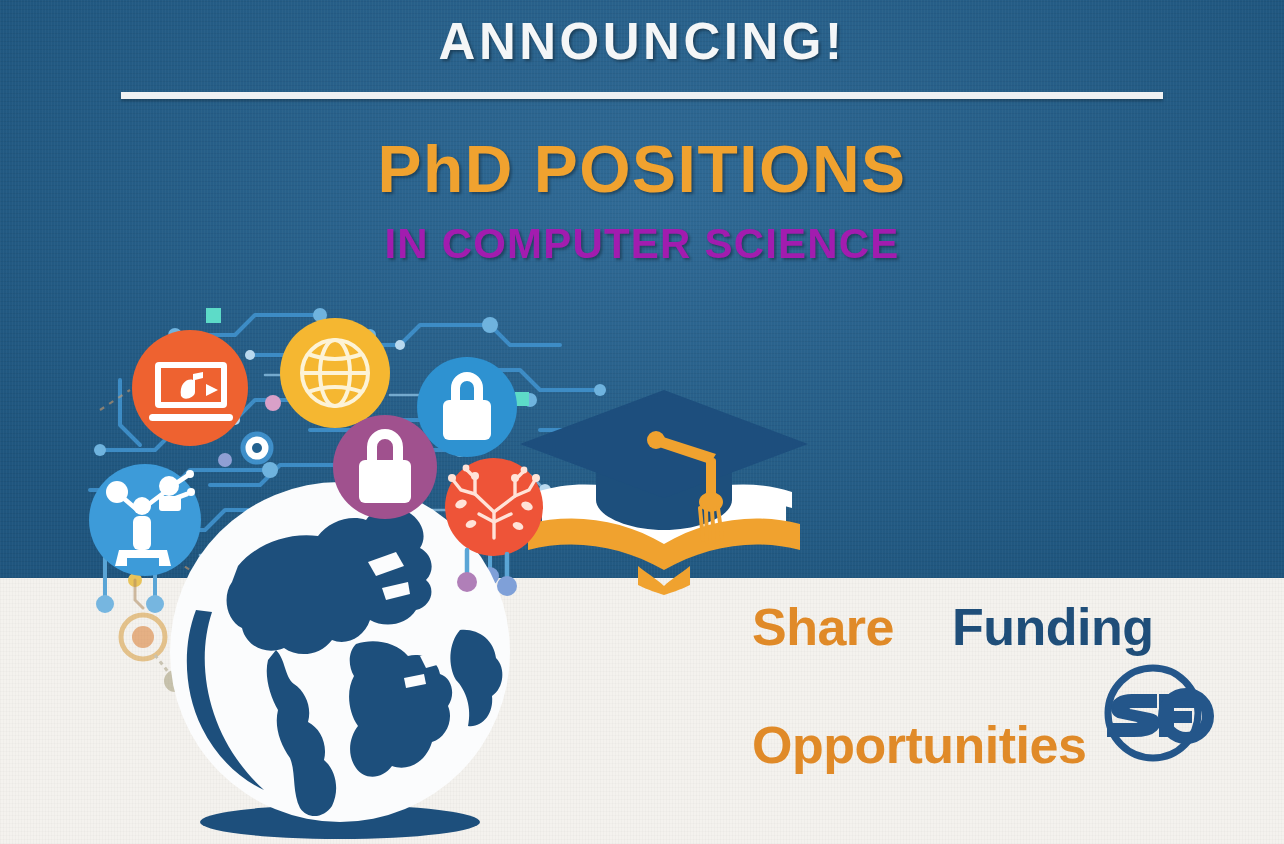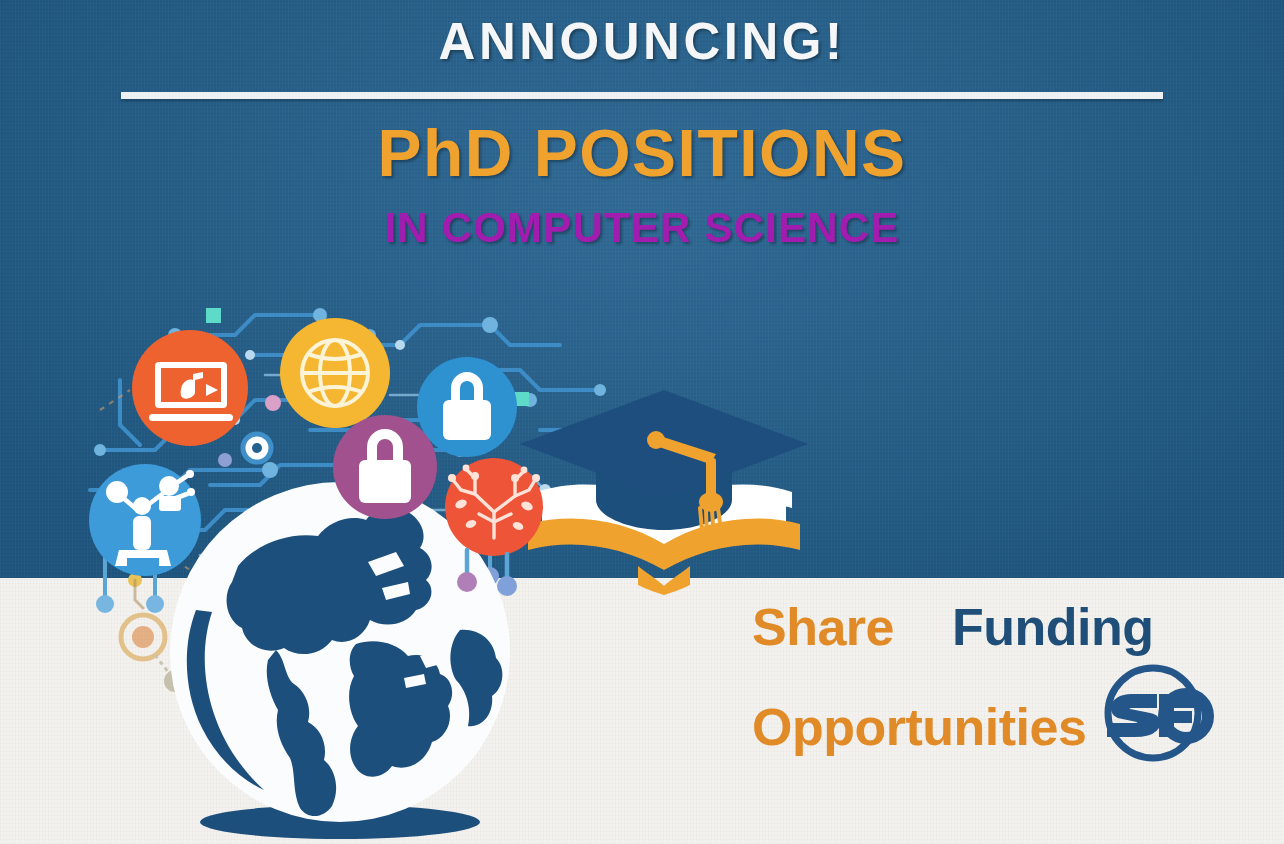--- a/index.html
+++ b/index.html
@@ -79,21 +79,21 @@
     line-height: 1.1;
   }
   .rule {
     width: 1042px;
     height: 7px;
     margin: 22px auto 0;
     background: #eef1f3;
     box-shadow: 0 2px 3px rgba(0,0,0,.28);
   }
   .phd {
-    margin-top: 20px;
+    margin-top: 36px;
     font-size: 66px;
     font-weight: bold;
     letter-spacing: 1.5px;
     color: #f0a22f;
     text-shadow: 2px 2px 3px rgba(0,0,0,.33);
     line-height: 1.05;
   }
   .subhead {
     margin-top: 18px;
     font-size: 42px;
@@ -122,22 +122,22 @@
     z-index: 20;
     width: 440px;
   }
   .logo-line {
     font-size: 52px;
     font-weight: bold;
     line-height: 1.04;
     letter-spacing: -0.5px;
     white-space: nowrap;
   }
-  .logo-line.l2 { display: flex; align-items: flex-start; }
-  .w-orange { color: #e08a28; margin-top: 46px; }
+  .logo-line.l2 { display: flex; align-items: flex-end; }
+  .w-orange { color: #e08a28; }
   .w-navy   { color: #1f4e79; margin-left: 44px; }
   #logo-mark { margin-left: 8px; flex: 0 0 auto; }
 </style>
 </head>
 <body>
 
 <div id="poster">
 
   <div class="bg-top"></div>
   <div class="bg-bottom"></div>

